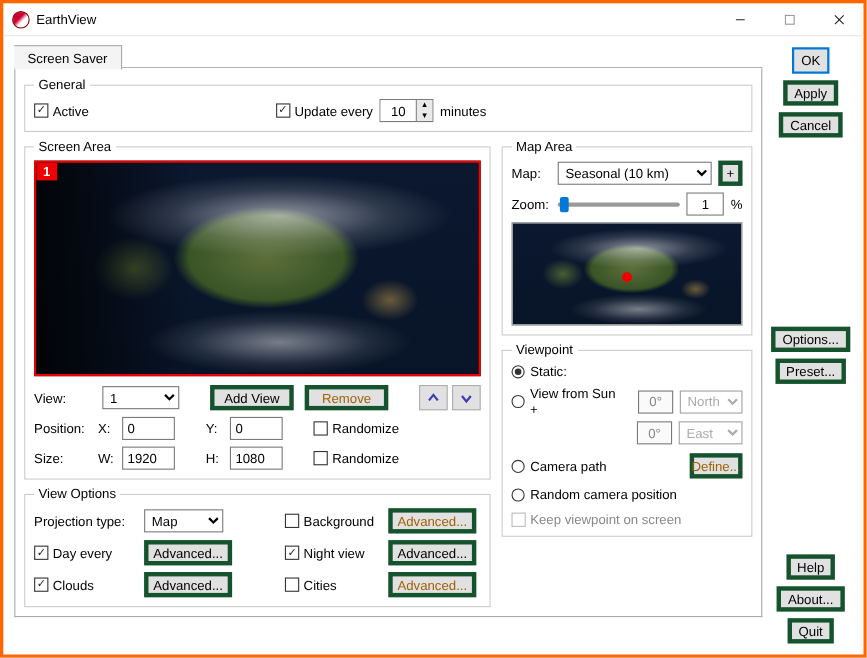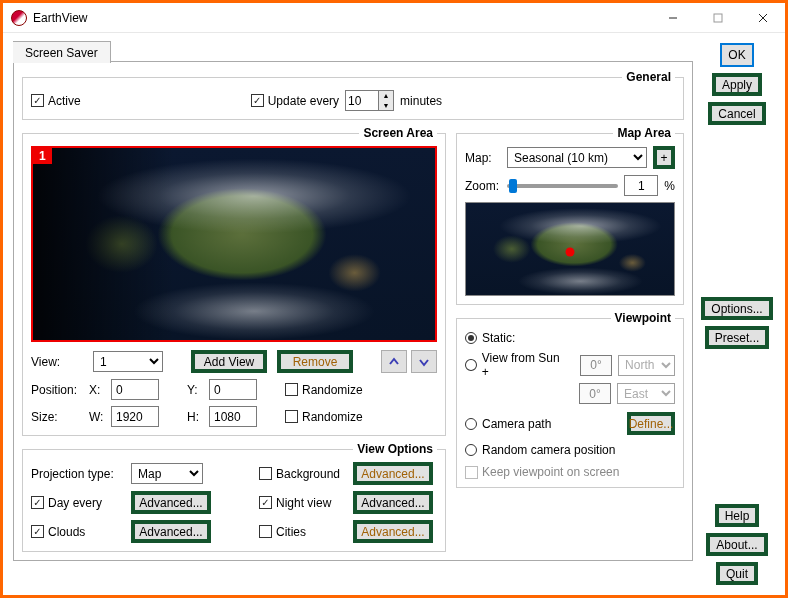--- a/index.html
+++ b/index.html
@@ -102,42 +102,41 @@
     border-top: none;
     padding: 2px 8px 8px 8px;
     background: #fff;
   }
   fieldset.group {
     border: 1px solid #ccc;
     margin: 6px 0 0 0;
     padding: 6px 8px 8px 8px;
   }
   fieldset.group > legend {
-    font-weight: 700;
+    font-weight: 400;
     padding: 0 4px;
-    text-align: right;
   }
   .row { display: flex; align-items: center; gap: 6px; }
   .cols { display: flex; gap: 10px; }
   .col-left { flex: 1; min-width: 0; }
   .col-right { width: 228px; }
   input[type=text].num {
     width: 48px; height: 21px;
     border: 1px solid #7a7a7a;
     padding: 0 4px; text-align: right;
     font-family: inherit; font-size: 12px;
   }
   input[type=text].txt {
     height: 21px; border: 1px solid #7a7a7a;
     padding: 0 4px; font-family: inherit; font-size: 12px;
   }
   .spin {
     display: inline-flex; border: 1px solid #7a7a7a; height: 21px;
   }
-  .spin input { border: none; width: 32px; text-align: left; font: inherit; outline:none; }
+  .spin input { border: none; width: 32px; text-align: center; font: inherit; outline:none; }
   .spin .arrows { display: flex; flex-direction: column; border-left: 1px solid #7a7a7a; }
   .spin .arrows div { width: 14px; height: 10px; font-size: 7px; display:flex; align-items:center; justify-content:center; background:#e9e9e9;}
   .checkbox { display: inline-flex; align-items: center; gap: 4px; }
   .checkbox .box {
     width: 13px; height: 13px;
     border: 1px solid #333; background: #fff;
     display:flex; align-items:center; justify-content:center;
     font-size: 10px; line-height: 10px; color:#222;
   }
   .screen-preview {

